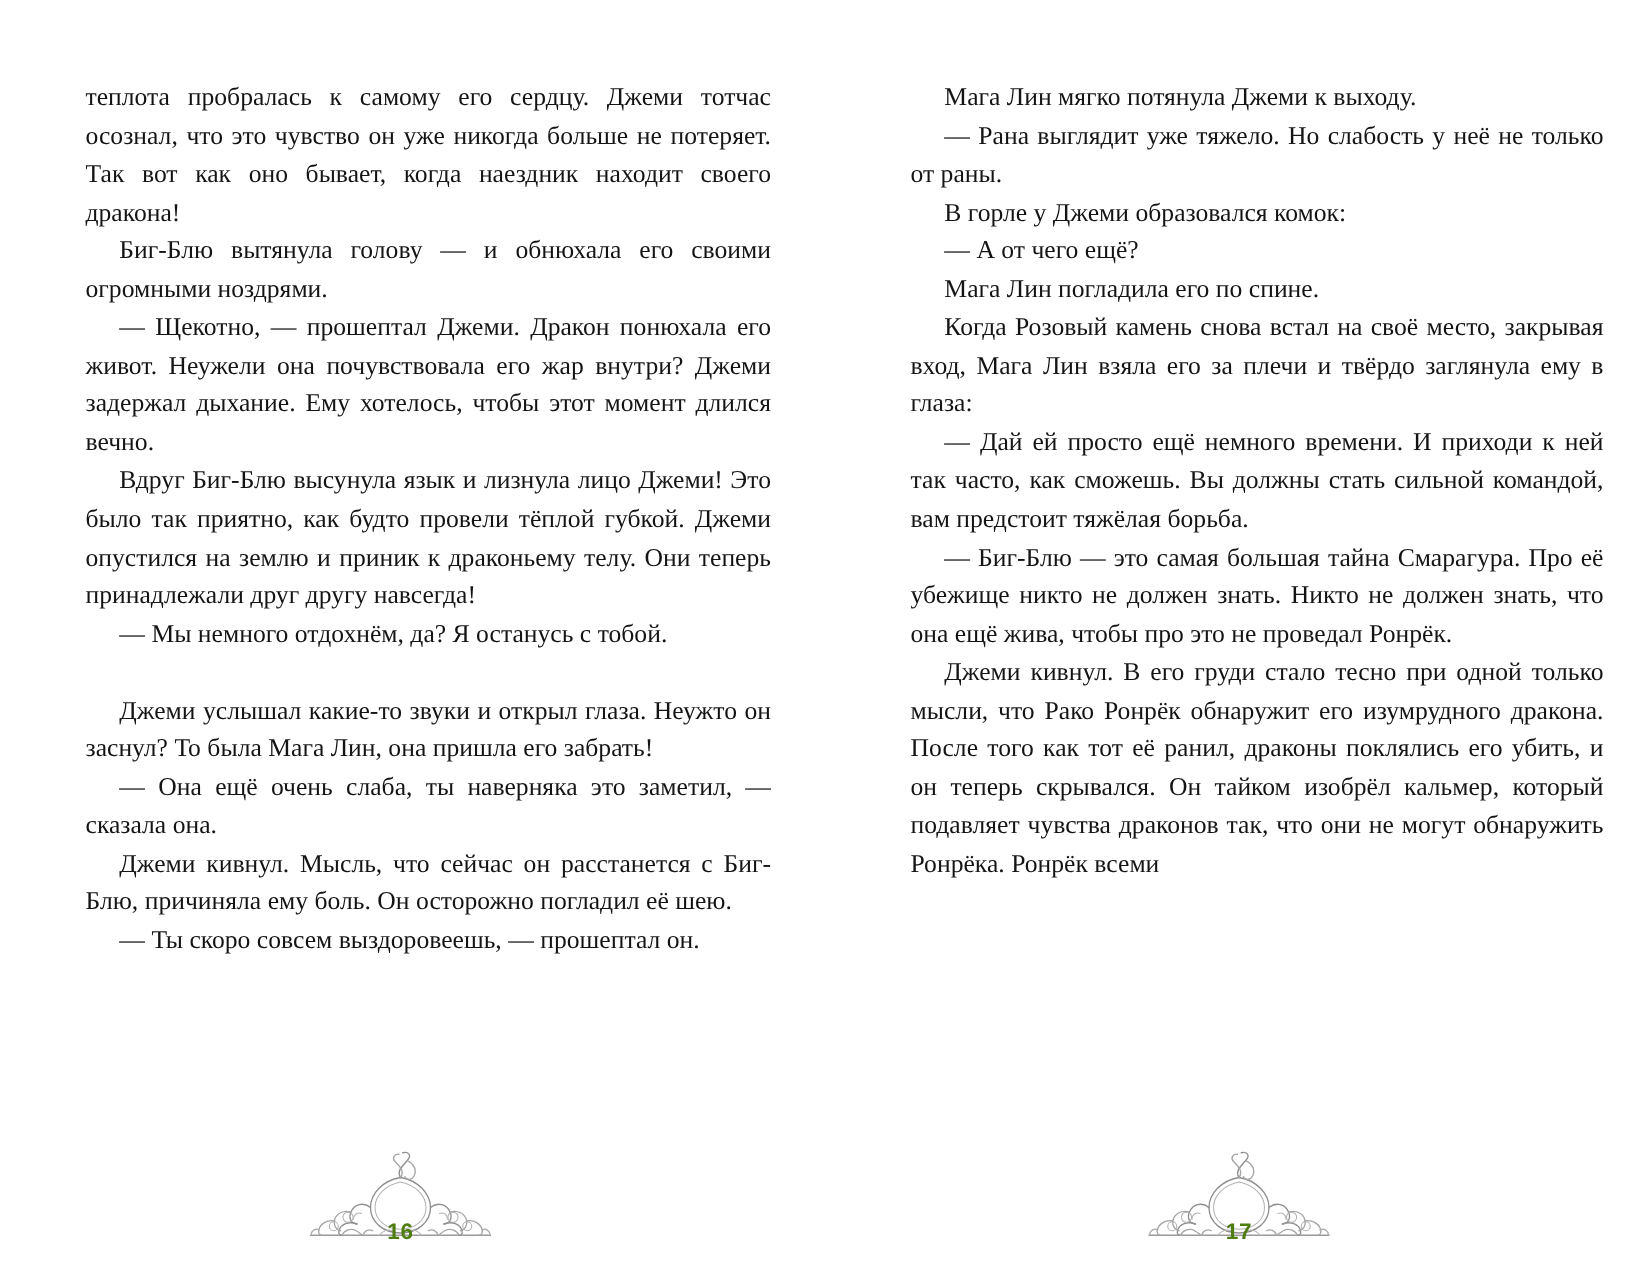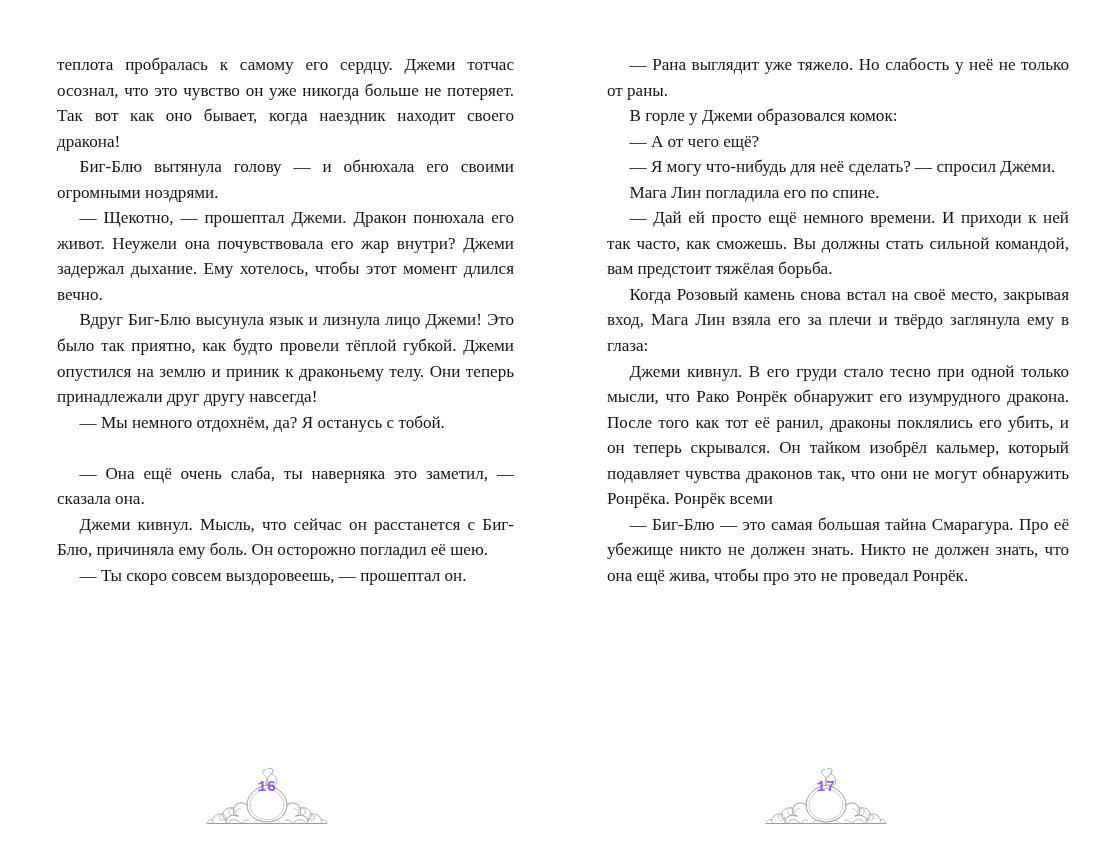--- a/index.html
+++ b/index.html
@@ -79,42 +79,43 @@
   }
   .ornament svg {
     display: block;
     width: 132px;
     height: 66px;
   }
   .folio-number {
     position: absolute;
     left: 0;
     right: 0;
-    top: 14px;
+    top: 48px;
     text-align: center;
-    font-family: Liberation Mono, monospace;
+    font-family: Liberation Sans, sans-serif;
     font-size: 15px;
     font-weight: bold;
-    color: #8b5cf6;
+    color: #4d7c0f;
     letter-spacing: 0.5px;
   }
 </style>
 </head>
 <body>
 
 <div class="book-spread">
 
   <div class="page page-left">
     <div class="text-column" id="left-col">
         <p style="text-indent: 0px;">теплота пробралась к самому его сердцу. Джеми тотчас осознал, что это чувство он уже никогда больше не потеряет. Так вот как оно бывает, когда наездник находит своего дракона!</p>
         <p>Биг-Блю вытянула голову — и обнюхала его своими огромными ноздрями.</p>
         <p>— Щекотно, — прошептал Джеми. Дракон понюхала его живот. Неужели она почувствовала его жар внутри? Джеми задержал дыхание. Ему хотелось, чтобы этот момент длился вечно.</p>
         <p>Вдруг Биг-Блю высунула язык и лизнула лицо Джеми! Это было так приятно, как будто провели тёплой губкой. Джеми опустился на землю и приник к драконьему телу. Они теперь принадлежали друг другу навсегда!</p>
         <p>— Мы немного отдохнём, да? Я останусь с тобой.</p>
         <div class="scene-break"></div>
+        <p>Джеми услышал какие-то звуки и открыл глаза. Неужто он заснул? То была Мага Лин, она пришла его забрать!</p>
         <p>— Она ещё очень слаба, ты наверняка это заметил, — сказала она.</p>
         <p>Джеми кивнул. Мысль, что сейчас он расстанется с Биг-Блю, причиняла ему боль. Он осторожно погладил её шею.</p>
         <p>— Ты скоро совсем выздоровеешь, — прошептал он.</p>
       </div>
 
     <div class="folio">
       <div class="ornament">
         <svg viewBox="0 0 132 66" xmlns="http://www.w3.org/2000/svg">
           <g fill="none" stroke="#8f8f8f" stroke-width="0.9" stroke-linecap="round" stroke-linejoin="round">
 
@@ -154,29 +155,29 @@
             <path d="M71 55.5 C74 54.2 78 55.5 80 58.5" stroke="#b4b4b4" stroke-width="0.7"></path>
           </g>
         </svg>
         <div class="folio-number">16</div>
       </div>
     </div>
   </div>
 
   <div class="page page-right">
     <div class="text-column" id="right-col">
+        <p>Мага Лин мягко потянула Джеми к выходу.</p>
         <p>— Рана выглядит уже тяжело. Но слабость у неё не только от раны.</p>
         <p>В горле у Джеми образовался комок:</p>
         <p>— А от чего ещё?</p>
-        <p>— Я могу что-нибудь для неё сделать? — спросил Джеми.</p>
         <p>Мага Лин погладила его по спине.</p>
+        <p>Когда Розовый камень снова встал на своё место, закрывая вход, Мага Лин взяла его за плечи и твёрдо заглянула ему в глаза:</p>
         <p>— Дай ей просто ещё немного времени. И приходи к ней так часто, как сможешь. Вы должны стать сильной командой, вам предстоит тяжёлая борьба.</p>
-        <p>Когда Розовый камень снова встал на своё место, закрывая вход, Мага Лин взяла его за плечи и твёрдо заглянула ему в глаза:</p>
+        <p>— Биг-Блю — это самая большая тайна Смарагура. Про её убежище никто не должен знать. Никто не должен знать, что она ещё жива, чтобы про это не проведал Ронрёк.</p>
         <p>Джеми кивнул. В его груди стало тесно при одной только мысли, что Рако Ронрёк обнаружит его изумрудного дракона. После того как тот её ранил, драконы поклялись его убить, и он теперь скрывался. Он тайком изобрёл кальмер, который подавляет чувства драконов так, что они не могут обнаружить Ронрёка. Ронрёк всеми</p>
-        <p>— Биг-Блю — это самая большая тайна Смарагура. Про её убежище никто не должен знать. Никто не должен знать, что она ещё жива, чтобы про это не проведал Ронрёк.</p>
       </div>
 
     <div class="folio">
       <div class="ornament">
         <svg viewBox="0 0 132 66" xmlns="http://www.w3.org/2000/svg">
           <g fill="none" stroke="#8f8f8f" stroke-width="0.9" stroke-linecap="round" stroke-linejoin="round">
             <path d="M6 58.5 L126 58.5" stroke="#9a9a9a" stroke-width="1"></path>
             <path d="M66 20 C78 22 86 31 86 40 C86 50 77 57 66 57 C55 57 46 50 46 40 C46 31 54 22 66 20 Z"></path>
             <path d="M66 23 C76 25 83 32 83 40 C83 48.5 75.5 54.5 66 54.5 C56.5 54.5 49 48.5 49 40 C49 32 56 25 66 23 Z" stroke="#b4b4b4" stroke-width="0.7"></path>
             <path d="M66 20 C63 15 68 12 71 8 C73.5 5 71 2.5 67.5 3.5"></path>

